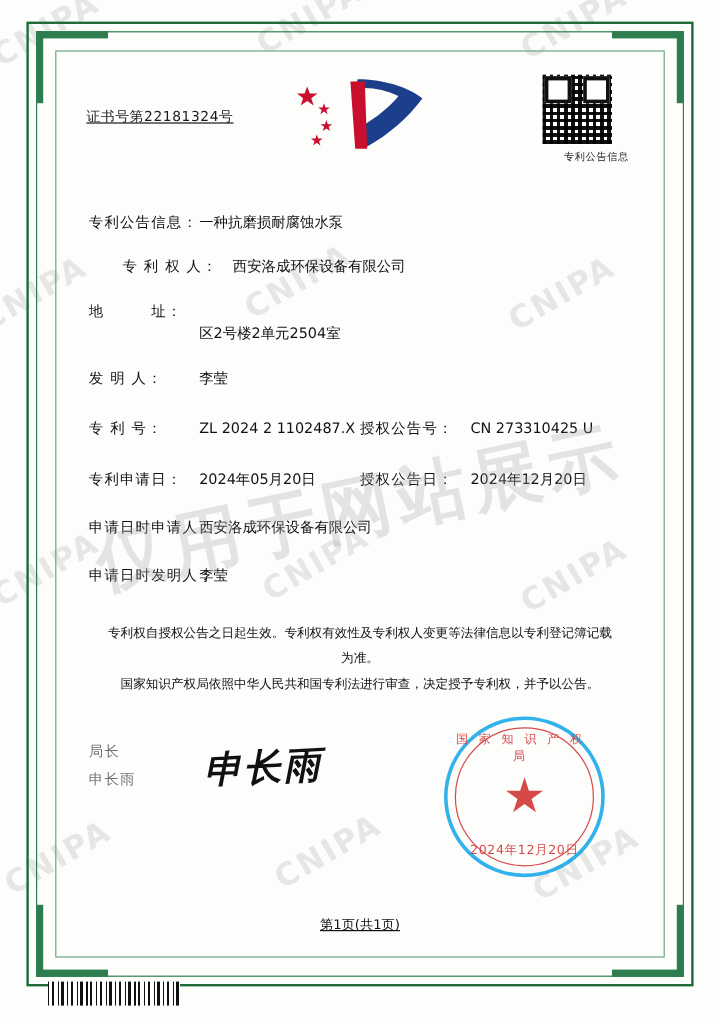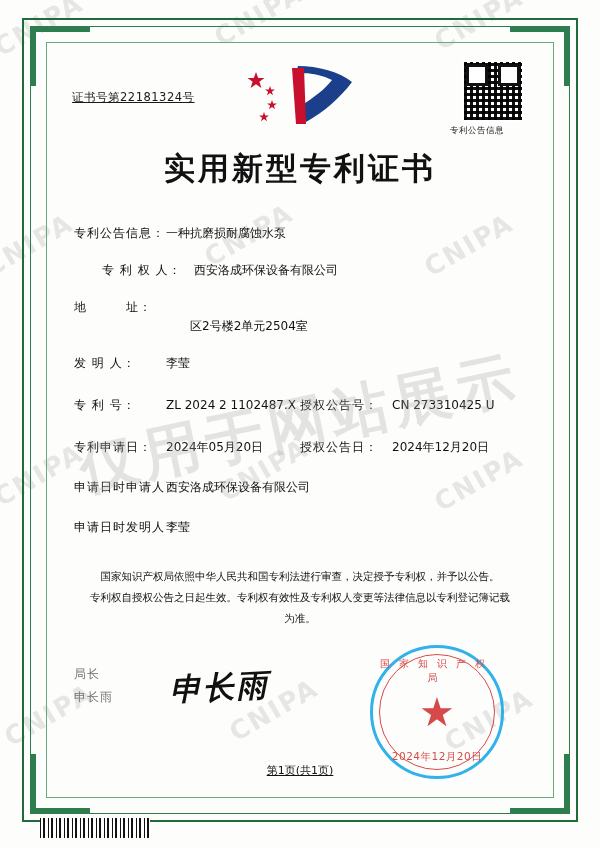--- a/index.html
+++ b/index.html
@@ -54,21 +54,21 @@
   }
   .cert-no{
     position:absolute;left:12px;top:34px;
     font-size:11.5px;color:#1a1a1a;letter-spacing:.5px;text-decoration:underline;
   }
   .logo{
     position:absolute;left:50%;top:6px;transform:translateX(-50%);
     width:120px;height:66px;
   }
   .qr-wrap{
-    position:absolute;right:4px;top:4px;width:86px;text-align:left;
+    position:absolute;right:16px;top:4px;width:86px;text-align:right;
   }
   .qr{
     width:58px;height:58px;margin:0 auto;
     background:
       repeating-linear-gradient(90deg,#111 0 3px,#fff 3px 6px),
       repeating-linear-gradient(0deg,#111 0 3px,transparent 3px 6px);
     background-blend-mode:multiply;
     border:2px solid #fff;
     position:relative;
   }
@@ -106,21 +106,21 @@
   }
   .flabel{
     width:92px;flex:none;
     letter-spacing:1px;
     white-space:nowrap;
   }
   .fvalue{flex:1;}
   .frow.two .half{display:flex;flex:1;}
   .frow.two .half .flabel{width:92px;}
   .addr-second{
-    margin-left:116px;
+    margin-left:92px;
     margin-top:2px;
   }
 
   .statement{
     margin-top:30px;
     padding:0 26px;
     font-size:10.5px;
     line-height:2;
     color:#111;
     text-align:center;
@@ -239,21 +239,20 @@
           <polygon points="24,50 25.2,53.5 28.9,53.5 25.9,55.7 27,59.2 24,57 21,59.2 22.1,55.7 19.1,53.5 22.8,53.5"></polygon>
         </g>
       </svg>
 
       <div class="qr-wrap">
         <div class="qr"></div>
         <div class="qr-caption">专利公告信息</div>
       </div>
     </div>
 
-    <div class="title">实用新型专利证书</div>
 
     <div class="fields">
 
       <div class="frow">
         <div class="flabel">专利公告信息：</div>
         <div class="fvalue">一种抗磨损耐腐蚀水泵</div>
       </div>
 
       <div class="frow" style="margin-top:8px;margin-left:28px;">
         <div class="flabel">专 利 权 人：</div>
@@ -300,22 +299,22 @@
       </div>
 
       <div class="frow" style="margin-top:22px;">
         <div class="flabel">申请日时发明人：</div>
         <div class="fvalue">李莹</div>
       </div>
 
     </div>
 
     <div class="statement">
+      <p>专利权自授权公告之日起生效。专利权有效性及专利权人变更等法律信息以专利登记簿记载为准。</p>
       <p>国家知识产权局依照中华人民共和国专利法进行审查，决定授予专利权，并予以公告。</p>
-      <p>专利权自授权公告之日起生效。专利权有效性及专利权人变更等法律信息以专利登记簿记载为准。</p>
     </div>
 
     <div class="sign-area">
       <div class="sign-label">局长</div>
       <div class="sign-label">申长雨</div>
       <div class="signature">申长雨</div>
 
       <div class="seal">
         <div class="ring"></div>
         <div class="top-text">国家知识产权局</div>

